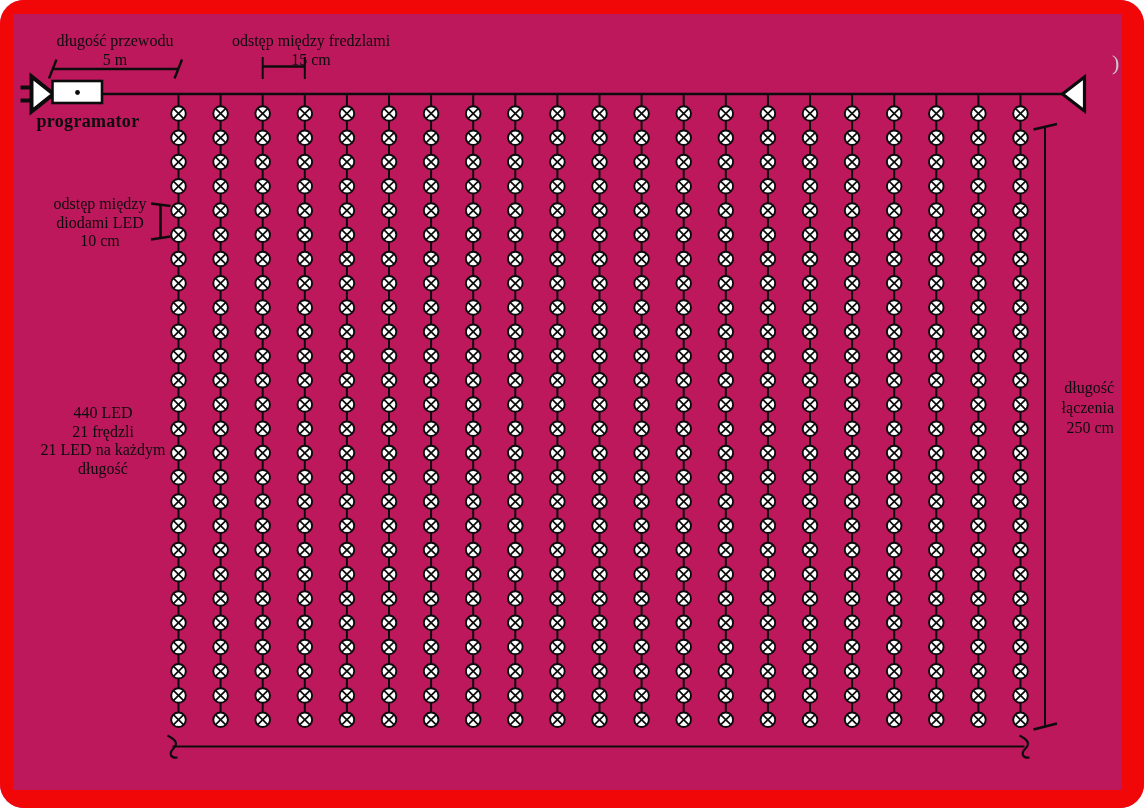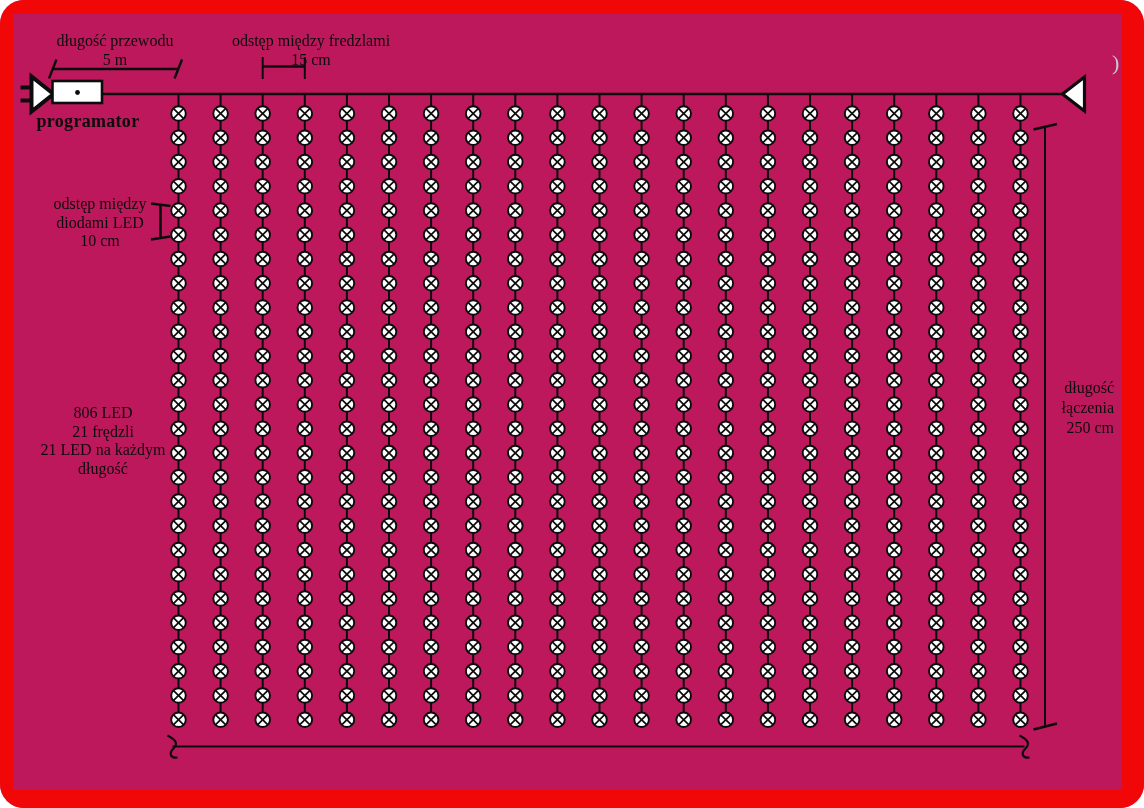--- a/index.html
+++ b/index.html
@@ -2883,21 +2883,21 @@
   <div class="lbl bold" style="left:30px;top:112px;width:116px;">programator</div>
 
 
   <div class="lbl" style="left:44px;top:195px;width:112px;">
     <div>odstęp między</div>
     <div>diodami LED</div>
     <div>10 cm</div>
   </div>
 
   <div class="lbl" style="left:27px;top:404px;width:152px;">
-    <div>806 LED</div>
+    <div>440 LED</div>
     <div>21 frędzli</div>
     <div>21 LED na każdym</div>
     <div>długość</div>
   </div>
 
   <div class="lbl fringe-len" style="left:1048px;top:378px;width:66px;text-align:right;">
     <div>długość</div>
     <div>łączenia</div>
     <div>250 cm</div>
   </div>

